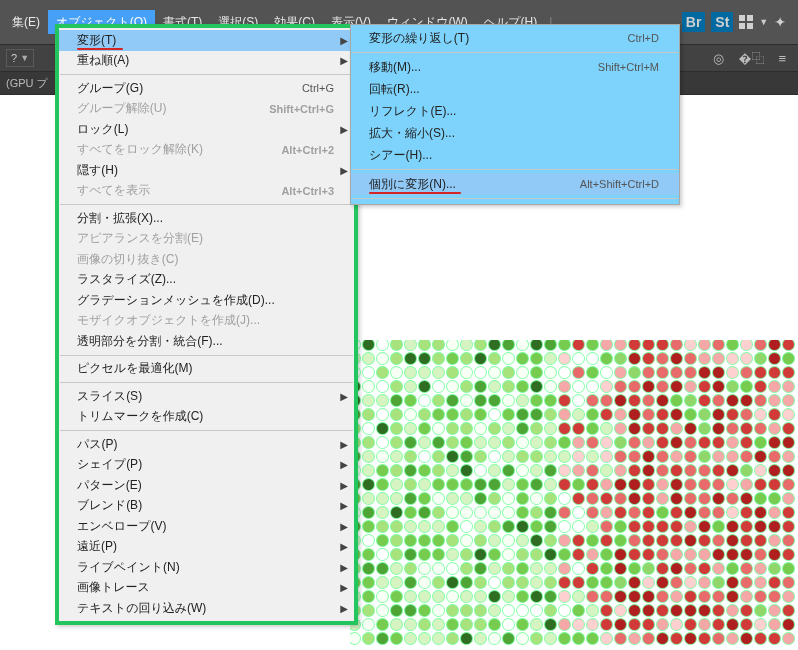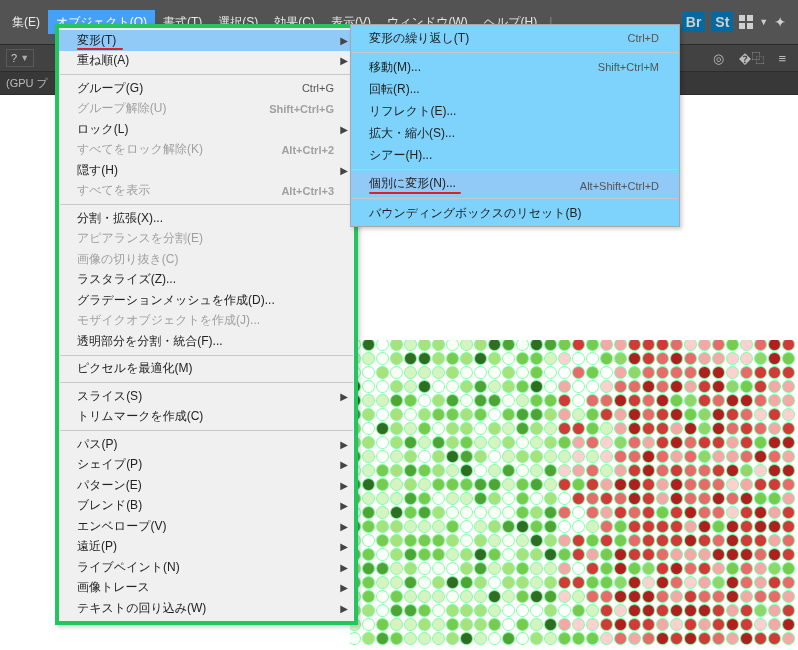--- a/index.html
+++ b/index.html
@@ -170,21 +170,21 @@
     top: 24px;
     width: 328px;
     background: #7dd3fc;
     border: 1px solid #a8a8a8;
     box-shadow: 2px 2px 4px rgba(0,0,0,.2);
     z-index: 11;
     padding: 2px 0;
   }
   .dropdown2 .item .label { flex: 1; }
   .dropdown2 .item .shortcut { color: #555; font-size: 11px; }
-  .dropdown2 .item.highlight { background: #91c9f7; align-items: flex-end; }
+  .dropdown2 .item.highlight { background: #91c9f7; }
 
   
   .canvas {
     position: absolute;
     left: 350px;
     top: 340px;
     right: 0;
     bottom: 0;
     background: #fff;
     overflow: hidden;
@@ -410,23 +410,20 @@
   <div class="item">
       <span class="label">シアー(H)...</span>
     </div>
   <div class="sep"></div>
   <div class="item highlight">
     <span class="label">個別に変形(N)...</span>
     <span class="shortcut">Alt+Shift+Ctrl+D</span>
     <span class="underline-red" style="left:18px; bottom:1px; width:92px;"></span>
   </div>
   <div class="sep"></div>
-  <div class="item">
-      <span class="label">バウンディングボックスのリセット(B)</span>
-    </div>
 </div>
 
 <div class="canvas">
   <div class="dotgrid" id="dotgrid">
       <span class="c12"></span>
       <span class="c5"></span>
       <span class="c12"></span>
       <span class="c2"></span>
       <span class="c1"></span>
       <span class="c2"></span>

